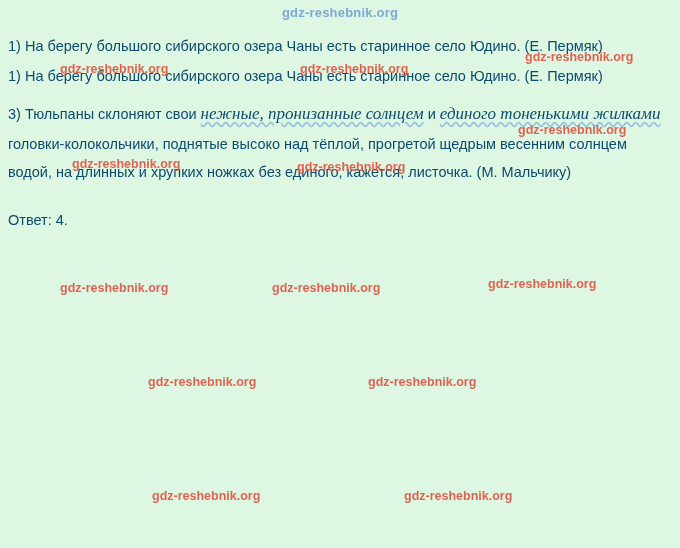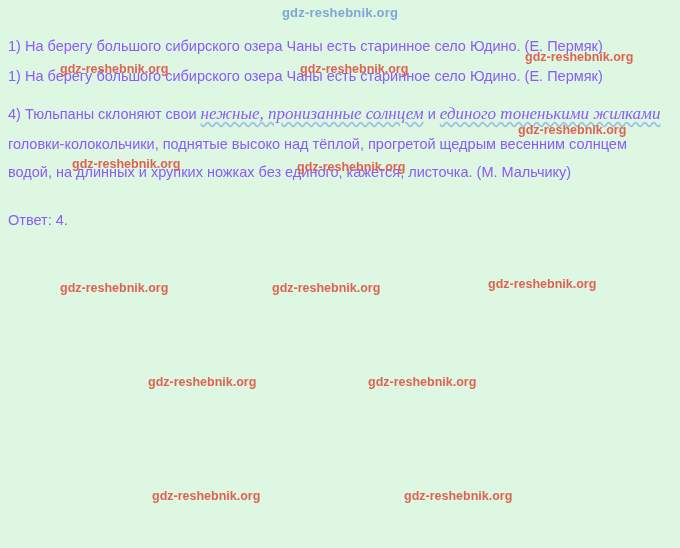--- a/index.html
+++ b/index.html
@@ -30,21 +30,21 @@
     color: #7ea8d4;
     font-size: 13px;
     font-weight: bold;
     letter-spacing: 0.2px;
   }
   .content {
     position: absolute;
     top: 32px;
     left: 8px;
     width: 664px;
-    color: #8b5cf6;
+    color: #0c4a6e;
     font-size: 14.5px;
     line-height: 1.95;
   }
   .para {
     margin: 0 0 2px 0;
   }
   .para.spaced {
     margin-bottom: 6px;
   }
   .italic {
@@ -77,21 +77,21 @@
 <body>
 
 <div class="page">
 
   <div class="site-title">gdz-reshebnik.org</div>
 
   <div class="content">
     <p class="para">1) На берегу большого сибирского озера Чаны есть старинное село Юдино. (Е. Пермяк)</p>
     <p class="para spaced">1) На берегу большого сибирского озера Чаны есть старинное село Юдино. (Е. Пермяк)</p>
     <p class="para">
-      <span>4) Тюльпаны склоняют свои </span><span class="italic wavy">нежные,  пронизанные солнцем</span><span> и </span><span class="italic wavy">единого тоненькими жилками</span><span> головки-колокольчики, поднятые высоко над тёплой, прогретой щедрым весенним солнцем водой, на длинных и хрупких ножках без единого, кажется, листочка. (М. Мальчику)</span>
+      <span>3) Тюльпаны склоняют свои </span><span class="italic wavy">нежные,  пронизанные солнцем</span><span> и </span><span class="italic wavy">единого тоненькими жилками</span><span> головки-колокольчики, поднятые высоко над тёплой, прогретой щедрым весенним солнцем водой, на длинных и хрупких ножках без единого, кажется, листочка. (М. Мальчику)</span>
     </p>
     <p class="para answer">Ответ: 4.</p>
   </div>
 
   <div id="watermark-layer">
       <div class="wm" style="left: 60px; top: 62px;">gdz-reshebnik.org</div>
       <div class="wm" style="left: 300px; top: 62px;">gdz-reshebnik.org</div>
       <div class="wm" style="left: 525px; top: 50px;">gdz-reshebnik.org</div>
       <div class="wm" style="left: 518px; top: 123px;">gdz-reshebnik.org</div>
       <div class="wm" style="left: 72px; top: 157px;">gdz-reshebnik.org</div>

